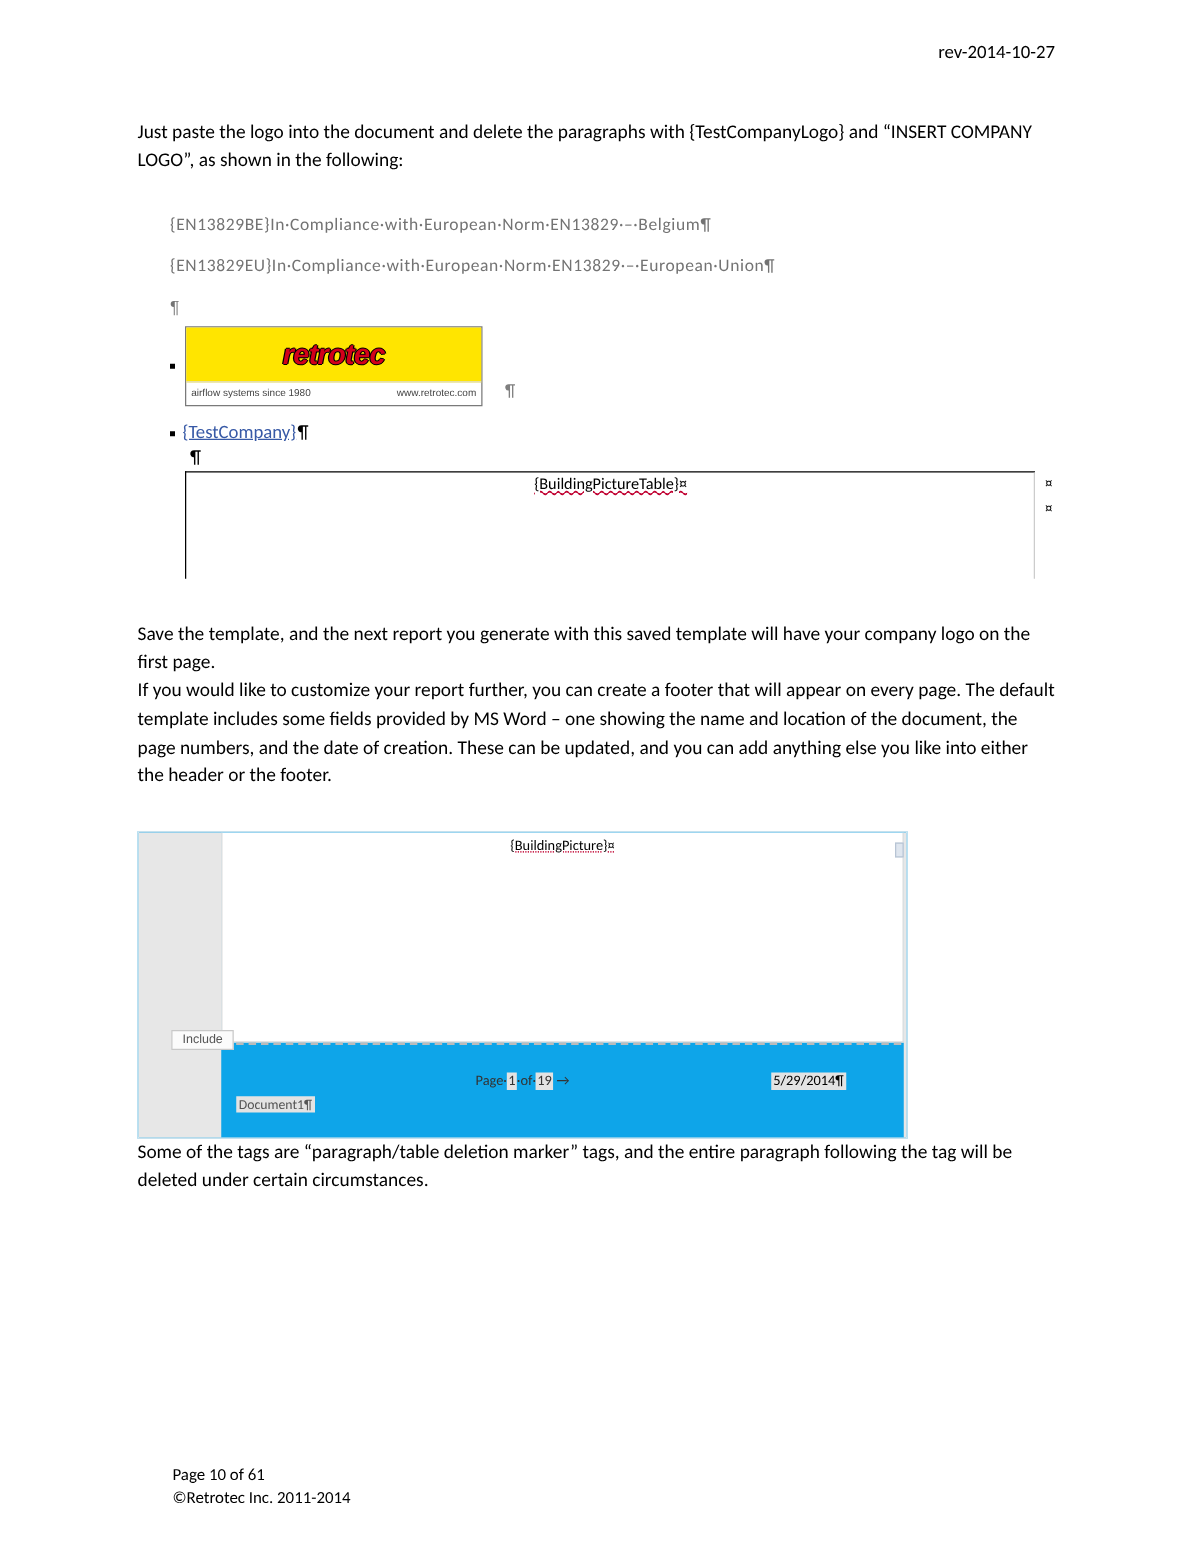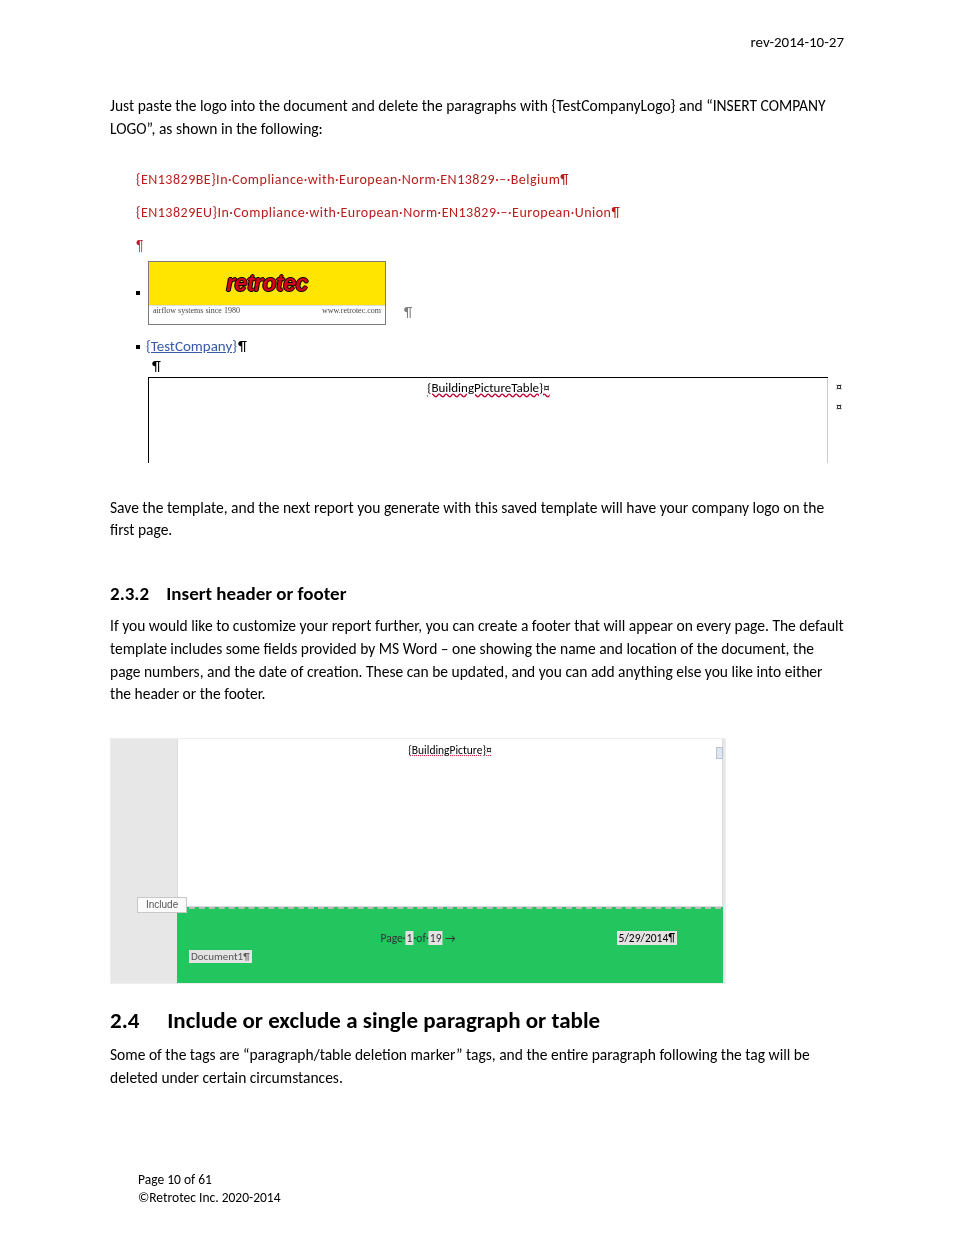--- a/index.html
+++ b/index.html
@@ -5,48 +5,48 @@
   * { box-sizing: border-box; margin: 0; padding: 0; }
   html, body { width: 954px; height: 1235px; background: #fff; font-family: Calibri, "Segoe UI", Arial, sans-serif; color: #000; }
   .page { position: relative; width: 954px; height: 1235px; padding: 0 110px; }
   .rev { position: absolute; top: 33px; right: 110px; font-size: 15px; }
   .body { padding-top: 95px; }
   .para { font-size: 15.5px; line-height: 1.47; margin-bottom: 0; }
   .gap-md { height: 34px; }
 
   
   .fig1 { margin-top: 30px; margin-left: 26px; width: 700px; }
-  .tmpl-line { color: #b91c1c; font-family: "Calibri", Arial, sans-serif; font-size: 14px; letter-spacing: .5px; margin-bottom: 16px; }
+  .tmpl-line { color: #737373; font-family: "Calibri", Arial, sans-serif; font-size: 14px; letter-spacing: .5px; margin-bottom: 16px; }
   .pilcrow { font-family: Arial, sans-serif; }
   .bullet-row { display: flex; align-items: center; gap: 6px; margin: 8px 0 2px 0; }
   .blk-bullet { width: 4px; height: 4px; background: #000; margin-right: 2px; }
   .logo-box { width: 238px; border: 1px solid #7a7a7a; background: #fff; }
   .logo-top { height: 44px; background: #ffe500; border-bottom: 1px solid #ddd; display: flex; align-items: center; justify-content: center; }
   .logo-text { font-family: Arial, sans-serif; font-size: 23px; font-weight: 900; font-style: italic; color: #d3001a; letter-spacing: -.5px; text-shadow: 1px 0 0 #000, -1px 0 0 #000, 0 1px 0 #000, 0 -1px 0 #000; }
-  .logo-bot { height: 18px; display: flex; justify-content: space-between; padding: 0 4px; font-size: 8px; color: #444; font-family: Liberation Serif, serif; gap: 34px; }
+  .logo-bot { height: 18px; display: flex; justify-content: space-between; align-items: center; padding: 0 4px; font-size: 8px; color: #444; font-family: Liberation Sans, sans-serif; gap: 34px; }
   .after-logo-pil { color: #7f7f7f; font-size: 14px; margin-left: 12px; align-self: flex-end; margin-bottom: 4px; }
   .testcompany-row { display: flex; align-items: flex-start; margin-top: 12px; }
   .blk-bullet2 { width: 4px; height: 4px; background: #000; margin-top: 8px; margin-right: 6px; }
   .tc-link { color: #3759a6; text-decoration: underline; font-size: 15px; font-family: "Calibri", Arial, sans-serif; }
   .tc-pil { color: #000; font-size: 15px; margin-left: 1px; }
   .lonely-pil { color: #000; font-size: 15px; margin-left: 16px; margin-top: 2px; }
   .tbl-frame { border-left: 1px solid #000; border-top: 1px solid #000; height: 86px; width: 680px; margin-top: 2px; margin-left: 12px; position: relative; }
   .tbl-frame .right-edge { position: absolute; right: 0; top: 0; bottom: 0; border-right: 1px solid #ccc; }
   .bp-tag { position: absolute; top: 2px; left: 50%; transform: translateX(-50%); font-size: 13px; color: #000; }
   .bp-tag .u { text-decoration: underline wavy #c00030; }
   .cell-mark1 { position: absolute; right: -14px; top: 2px; font-size: 12px; }
   .cell-mark2 { position: absolute; right: -14px; top: 22px; font-size: 12px; }
 
   
   h3.num { font-size: 19px; font-weight: 700; margin-top: 40px; margin-bottom: 10px; }
   h2.num { font-size: 23px; font-weight: 700; margin-top: 22px; margin-bottom: 10px; }
   .hnum { display: inline-block; min-width: 52px; }
 
   
-  .fig2 { margin-top: 32px; width: 616px; height: 246px; background: #22c55e; border: 1px solid #eee; position: relative; overflow: hidden; }
+  .fig2 { margin-top: 32px; width: 616px; height: 246px; background: #0ea5e9; border: 1px solid #eee; position: relative; overflow: hidden; }
   .fig2 .doc-area { position: absolute; left: 66px; right: 2px; top: 0; height: 168px; background: #fff; border: 1px solid #dcdcdc; border-top: none; }
   .fig2 .gutter { position: absolute; left: 0; top: 0; width: 66px; height: 246px; background: #e7e7e7; }
   .fig2 .gutter2 { position: absolute; right: 0; top: 0; width: 2px; height: 246px; background: #e7e7e7; }
   .fig2 .right-tick-box { position: absolute; right: -1px; top: 8px; width: 7px; height: 12px; background: #dfe6ef; border: 1px solid #b7c4d4; }
   .fig2 .bp2 { position: absolute; top: 4px; left: 50%; transform: translateX(-50%); font-size: 11.5px; }
   .fig2 .bp2 .u { text-decoration: underline dotted #c00030; }
   .fig2 .dashline { position: absolute; left: 68px; right: 4px; top: 168px; border-top: 2px dashed #bbb; }
   .fig2 .footer-tab { position: absolute; left: 26px; top: 158px; background: #fbfbfb; border: 1px solid #c8c8c8; padding: 1px 8px 2px; font-size: 10px; font-family: "Segoe UI", Arial, sans-serif; color: #555; }
   .fig2 .doc1 { position: absolute; left: 78px; bottom: 20px; font-size: 11px; color: #555; background: #e3e3e3; padding: 0 2px; }
   .fig2 .pageof { position: absolute; left: 50%; transform: translateX(-50%); bottom: 38px; font-size: 11.5px; color: #333; }
@@ -98,49 +98,41 @@
         <div class="bp-tag"><span class="u">{BuildingPictureTable}¤</span></div>
         <span class="cell-mark1">¤</span>
         <span class="cell-mark2">¤</span>
         <div class="right-edge"></div>
       </div>
     </div>
 
     <div class="gap-md"></div>
     <p class="para">Save the template, and the next report you generate with this saved template will have your company logo on the first page.</p>
 
-    <h3 class="num">
-      <span class="hnum">2.3.2</span>
-      <span>Insert header or footer</span>
-    </h3>
     <p class="para">If you would like to customize your report further, you can create a footer that will appear on every page.  The default template includes some fields provided by MS Word – one showing the name and location of the document, the page numbers, and the date of creation.  These can be updated, and you can add anything else you like into either the header or the footer.</p>
 
     <div class="fig2">
       <div class="gutter"></div>
       <div class="gutter2"></div>
       <div class="doc-area">
         <div class="bp2"><span class="u">{BuildingPicture}¤</span></div>
         <div class="right-tick-box"></div>
       </div>
       <div class="dashline"></div>
       <div class="footer-tab">Include</div>
       <div class="doc1">Document1¶</div>
       <div class="pageof">
         <span>Page·</span><span class="hl">1</span><span>·of·</span><span class="hl">19</span>&nbsp;<span>→</span>
       </div>
       <div class="arrow2">→</div>
       <div class="datef">5/29/2014¶</div>
     </div>
 
-    <h2 class="num">
-      <span class="hnum">2.4</span>
-      <span>Include or exclude a single paragraph or table</span>
-    </h2>
     <p class="para">Some of the tags are “paragraph/table deletion marker” tags, and the entire paragraph following the tag will be deleted under certain circumstances.</p>
 
   </div>
 
   <div class="page-footer">
     <div>Page 10 of 61</div>
-    <div>©Retrotec Inc. 2020-2014</div>
+    <div>©Retrotec Inc. 2011-2014</div>
   </div>
 
 </div>
 
 </body></html>

